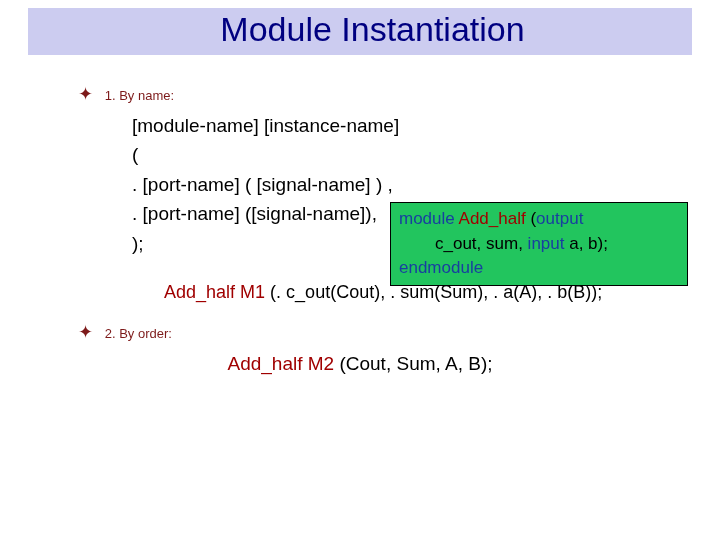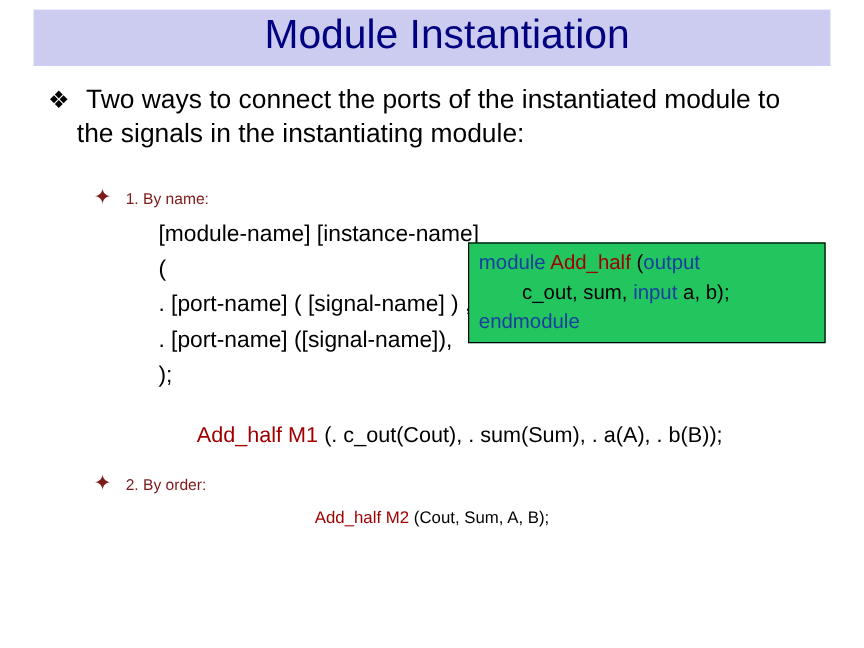--- a/index.html
+++ b/index.html
@@ -79,40 +79,37 @@
   }
   .kw-blue { color: #183fa0; }
   .fn-red { color: #a00000; }
   .blk    { color: #000; }
   .nm-red { color: #a00000; }
   .example {
     font-size: 18px;
     margin: 6px 0 0 128px;
   }
   .example2 {
-    font-size: 14px;
+    font-size: 19px;
     margin: 10px 0 0 0;
     text-align: center;
   }
   .code-indent { margin-left: 36px; }
 </style>
 </head>
 <body>
 
 <div class="slide">
 
   <div class="title-bar">
     <h1>Module Instantiation</h1>
   </div>
 
   <div class="body">
 
-    <p class="lvl1 bullet-dia">
-      <span>Two ways to connect the ports of the instantiated module to the signals in the instantiating module:</span>
-    </p>
 
     <p class="lvl2 bullet-plus">
       <span>1. By name:</span>
     </p>
 
     <div class="syntax-block">
       <div>[module-name] [instance-name]</div>
       <div>(</div>
       <div>. [port-name] ( [signal-name] ) ,</div>
       <div>. [port-name] ([signal-name]),</div>

